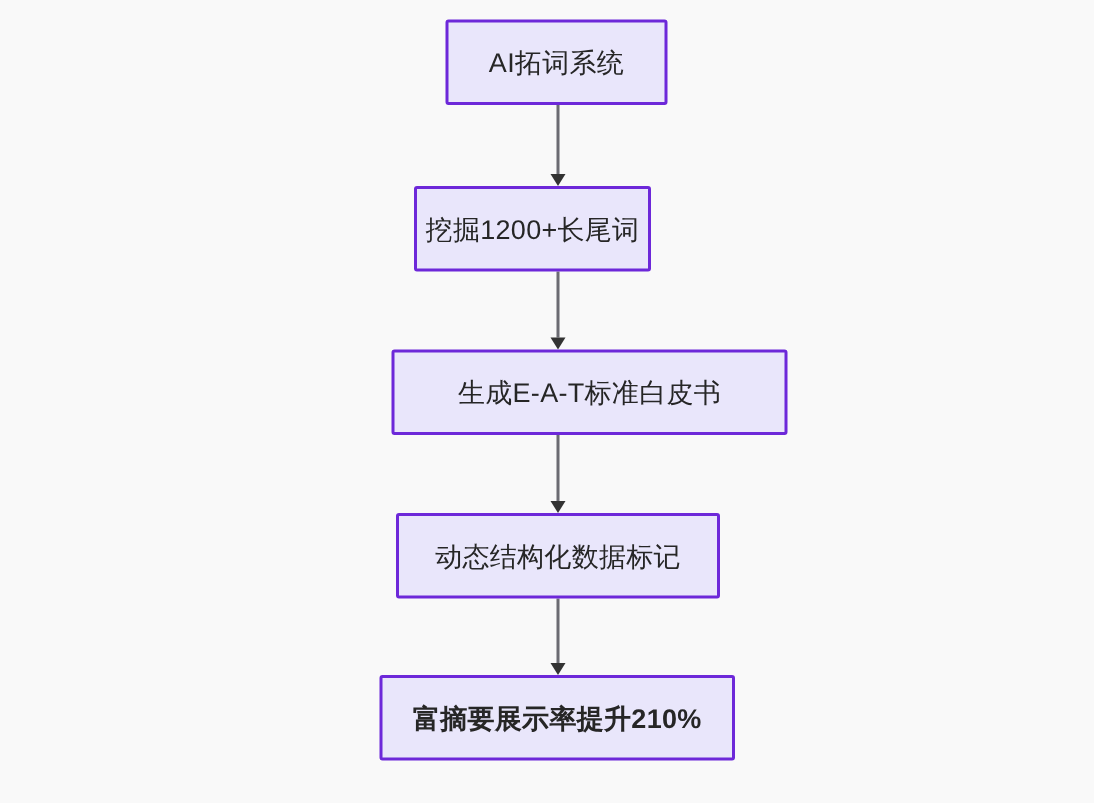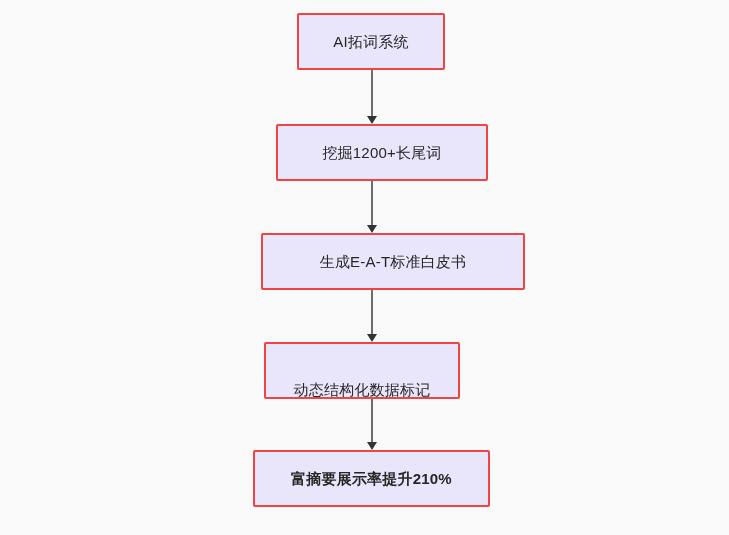--- a/index.html
+++ b/index.html
@@ -17,27 +17,27 @@
   #flow-canvas {
     position: relative;
     width: 729px;
     height: 535px;
   }
   .node {
     position: absolute;
     box-sizing: border-box;
     height: 57px;
     background: #e9e6fb;
-    border: 2px solid #ef4444;
+    border: 2px solid #6d28d9;
     border-radius: 2px;
     display: flex;
     align-items: center;
     justify-content: center;
     color: #262626;
-    font-size: 15px;
+    font-size: 18px;
     line-height: 1;
     letter-spacing: 0.2px;
     white-space: nowrap;
   }
   .node-label {
     display: block;
     padding: 0 4px;
   }
   .edge {
     position: absolute;
@@ -67,29 +67,29 @@
   <div class="edge" style="left:371px; top:290px; height:44px;"></div>
   <div class="arrowhead" style="left:366.5px; top:334px;"></div>
 
   <div class="edge" style="left:371px; top:399px; height:43px;"></div>
   <div class="arrowhead" style="left:366.5px; top:442px;"></div>
 
   <div class="node" style="left:297px; top:13px; width:148px;">
     <span class="node-label">AI拓词系统</span>
   </div>
 
-  <div class="node" style="left:276px; top:124px; width:212px;">
+  <div class="node" style="left:276px; top:124px; width:158px;">
     <span class="node-label">挖掘1200+长尾词</span>
   </div>
 
   <div class="node" style="left:261px; top:233px; width:264px;">
     <span class="node-label">生成E-A-T标准白皮书</span>
   </div>
 
-  <div class="node" style="left:264px; top:342px; width:196px;align-items:flex-end;">
+  <div class="node" style="left:264px; top:342px; width:216px;">
     <span class="node-label">动态结构化数据标记</span>
   </div>
 
   <div class="node" style="left:253px; top:450px; width:237px;font-weight:bold;">
     <span class="node-label">富摘要展示率提升210%</span>
   </div>
 
 </div>
 
 </body></html>

